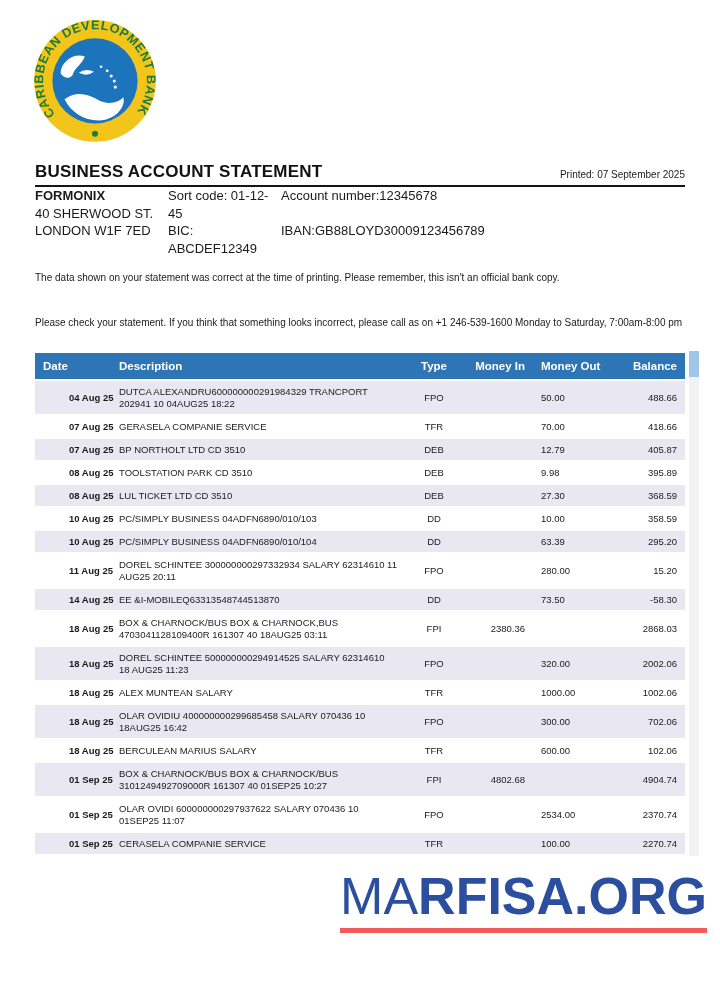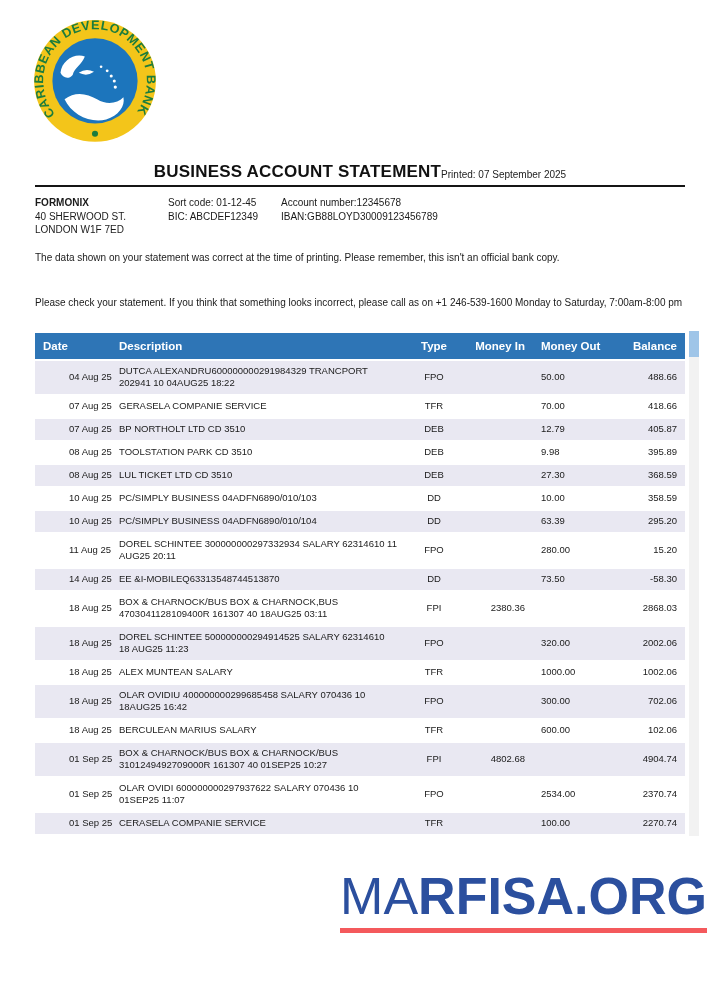--- a/index.html
+++ b/index.html
@@ -5,27 +5,27 @@
   * { box-sizing: border-box; }
   html,body { margin:0; padding:0; background:#e9e9e9; }
   body { font-family:"Liberation Sans", sans-serif; color:#1a1a1a; }
   .page { position:relative; width:720px; height:1000px; background:#ffffff; overflow:hidden; margin:0 auto; }
   .content { padding:0 35px; }
 
   
   .logo-wrap { margin:14px 0 0 26px; width:138px; height:138px; }
 
   
-  .title-row { display:flex; justify-content:center; align-items:flex-end; margin-top:10px; }
+  .title-row { display:flex; justify-content:space-between; align-items:flex-end; margin-top:10px; }
   .page-title { font-size:17px; font-weight:700; letter-spacing:0.2px; margin:0; color:#111; }
   .printed { font-size:10px; color:#222; padding-bottom:2px; }
   .title-rule { border:none; border-top:2.5px solid #151515; margin:3px 0 0 0; }
 
   
-  .account-block { display:flex; margin-top:9px; font-size:10px; line-height:1.35; }
+  .account-block { display:flex; font-size:13px; line-height:1.35; }
   .addr { width:133px; }
   .addr .name { font-weight:700; }
   .ids .id-line { display:grid; grid-template-columns:103px auto; column-gap:10px; }
 
   
   .notice-1 { margin:15px 0 0 0; font-size:10px; }
   .notice-2 { margin:34px 0 0 0; font-size:10px; }
 
   
   .table-wrap { position:relative; margin-top:23px; }
@@ -34,21 +34,21 @@
              padding:6px 8px; text-align:left; line-height:14px; }
   tbody td { padding:4.5px 8px; vertical-align:middle; height:19px; font-size:9.5px; line-height:12px;
              word-wrap:break-word; }
   tbody tr.stripe td { background:var(--row-stripe); }
   .c-date  { width:76px; }
   .c-desc  { width:294px;margin-left:14px; }
   .c-type  { width:58px; text-align:center; }
   .c-in    { width:70px; text-align:right; }
   .c-out   { width:82px; text-align:left; }
   .c-bal   { width:70px; text-align:right; }
-  td.c-date { font-weight:400; white-space:nowrap;padding-left:34px; }
+  td.c-date { font-weight:700; white-space:nowrap;padding-left:34px; }
 
   
   .scrollbar { position:absolute; top:0; right:-14px; width:10px; height:100%; background:#F2F2F2; }
   .scroll-thumb { width:10px; height:26px; background:#9FC5E8; }
 
   
   .brand { position:absolute; top:869px; right:13px; display:inline-block; }
   .brand-text { font-size:52px; line-height:1.05; color:var(--brand-blue); white-space:nowrap; }
   .brand-text .w-light { font-weight:400; }
   .brand-text .w-med   { font-weight:600; }

